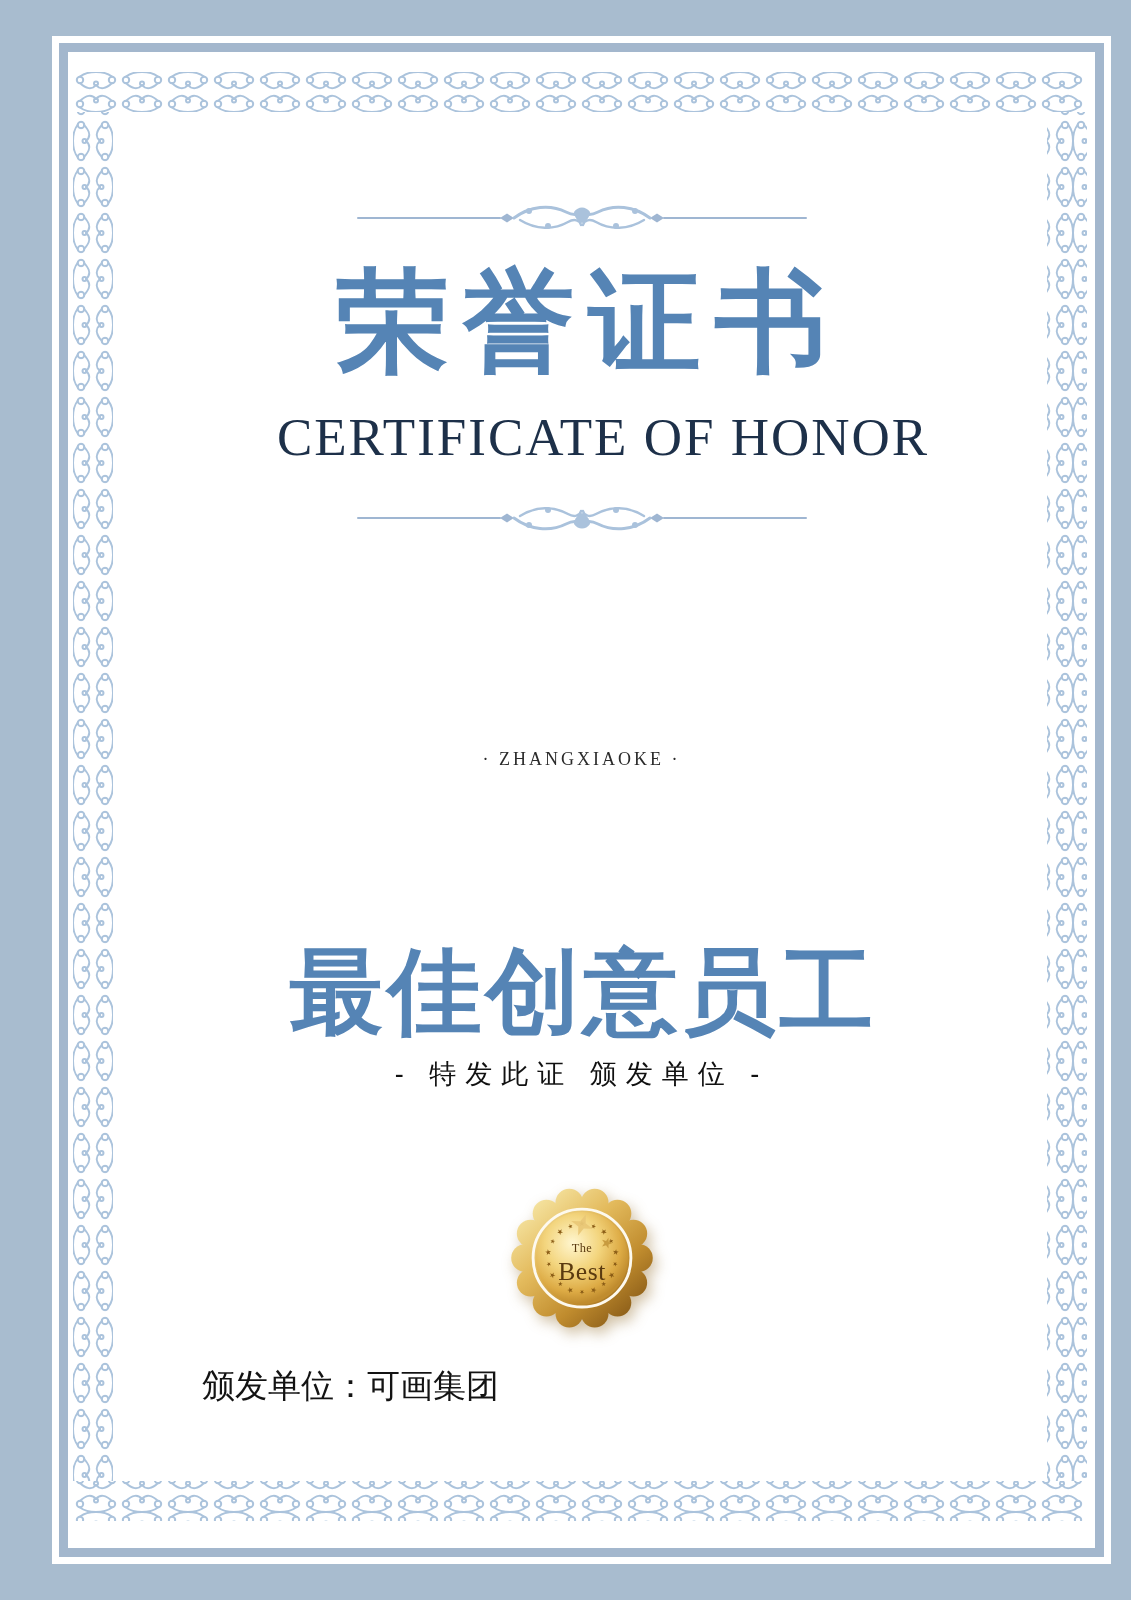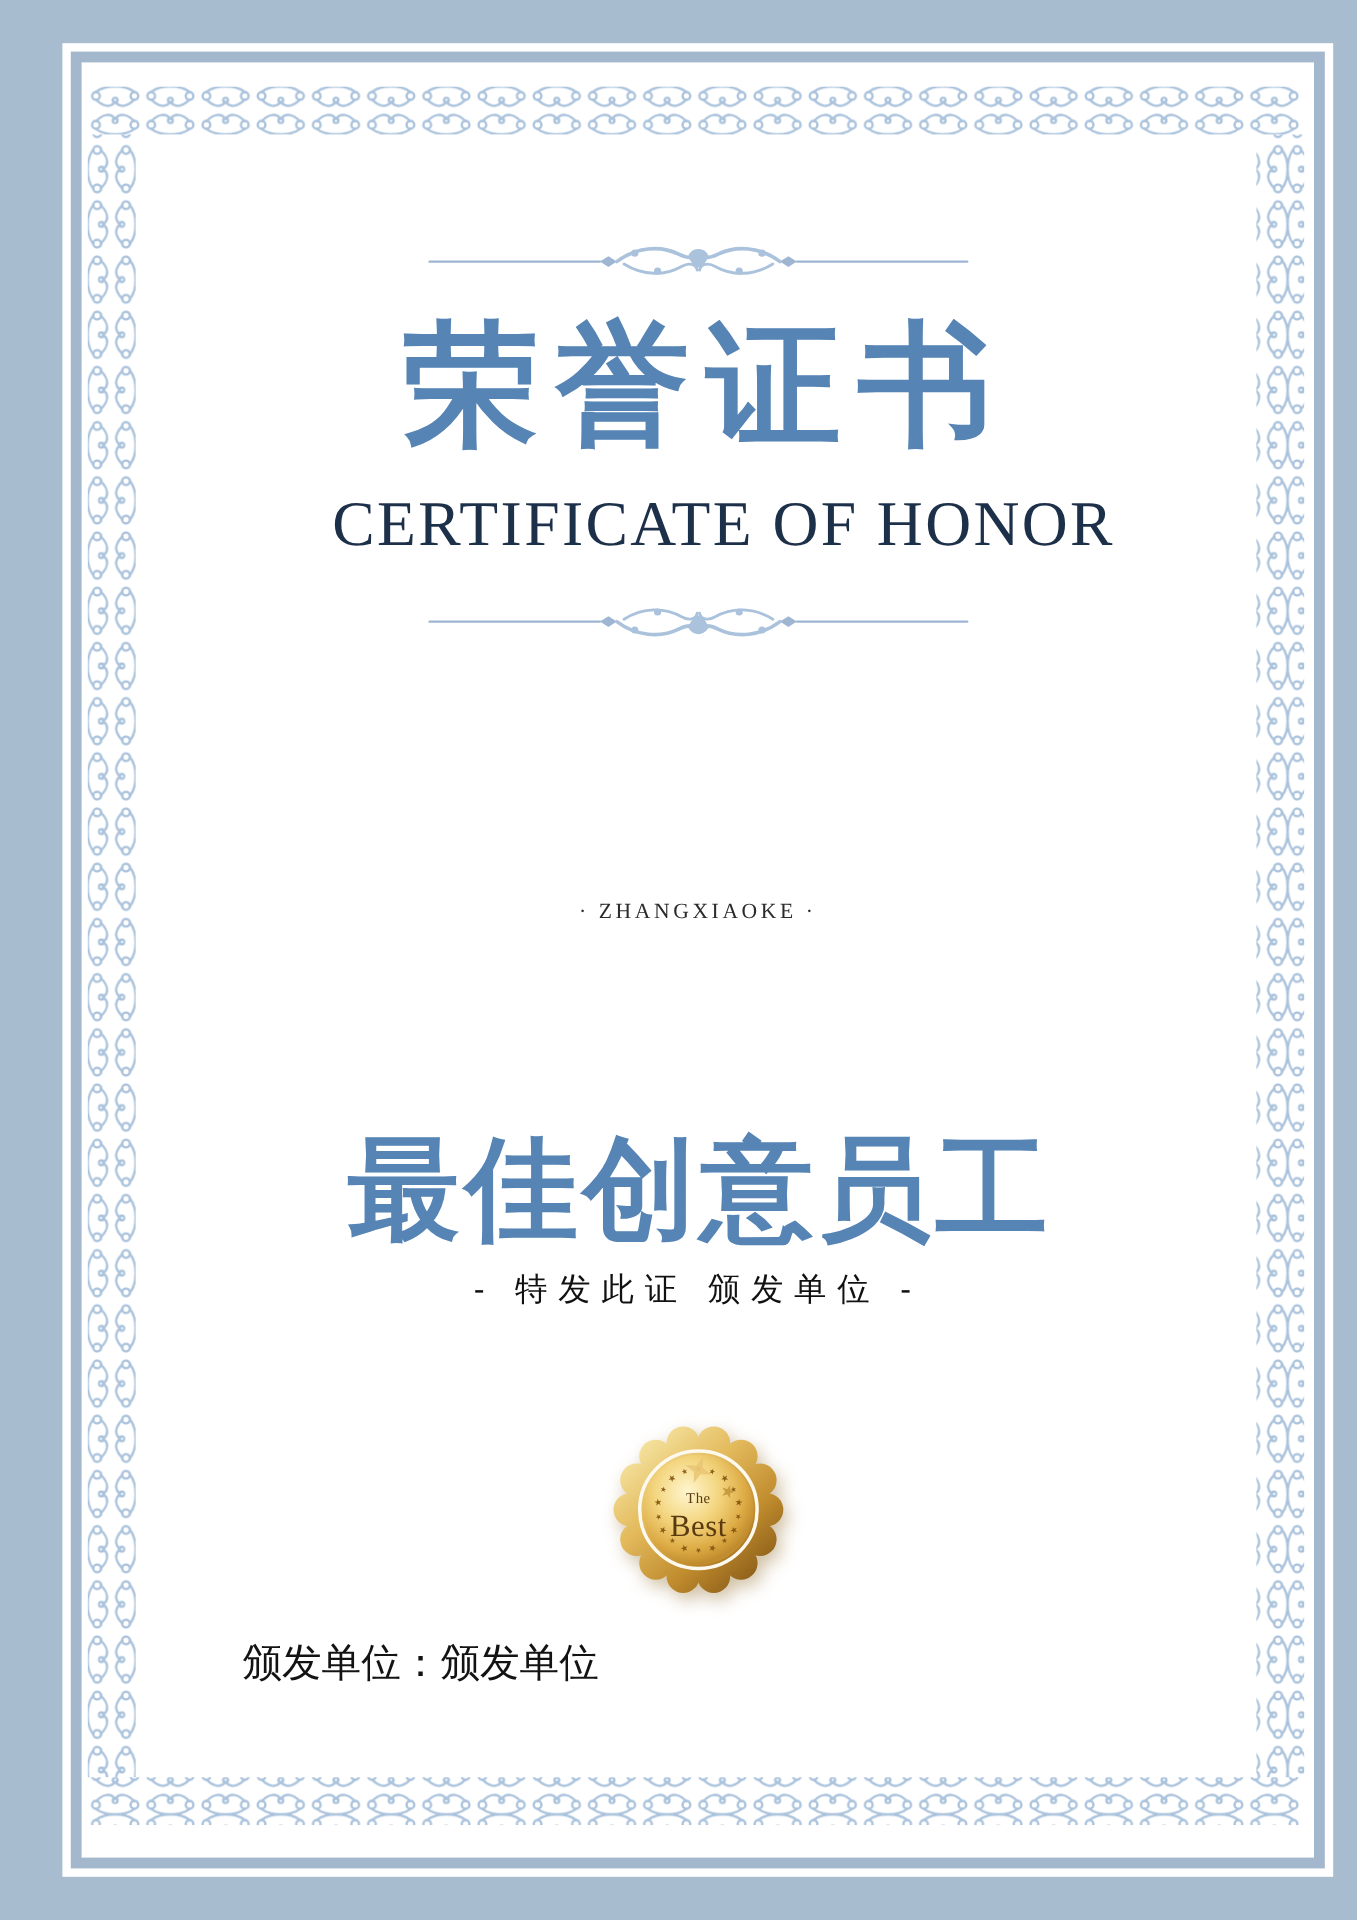--- a/index.html
+++ b/index.html
@@ -159,17 +159,17 @@
         </g>
       <path d="M80,31 L83,40 L92,43 L83,46 L80,55 L77,46 L68,43 L77,40 Z" transform="rotate(20 80 43)" fill="#e9c777" opacity="0.95"></path>
       <text x="106" y="67" font-size="15" fill="#c89b3f" text-anchor="middle" transform="rotate(18 106 62)" font-family="DejaVu Sans, sans-serif">★</text>
       <text x="80" y="72" font-size="13" letter-spacing="0.5" fill="#5a3a10" text-anchor="middle" font-family="Liberation Serif, DejaVu Serif, serif">The</text>
       <text x="80" y="101" font-size="27" letter-spacing="0.5" fill="#5a3a10" text-anchor="middle" font-family="Liberation Serif, DejaVu Serif, serif">Best</text>
     </svg>
   </div>
 
   <div class="footer">
     <div>
-      <span>颁发单位：</span><span>颁发单位</span>
+      <span>颁发单位：</span><span>可画集团</span>
     </div>
   </div>
 
 </div>
 
 </body></html>

